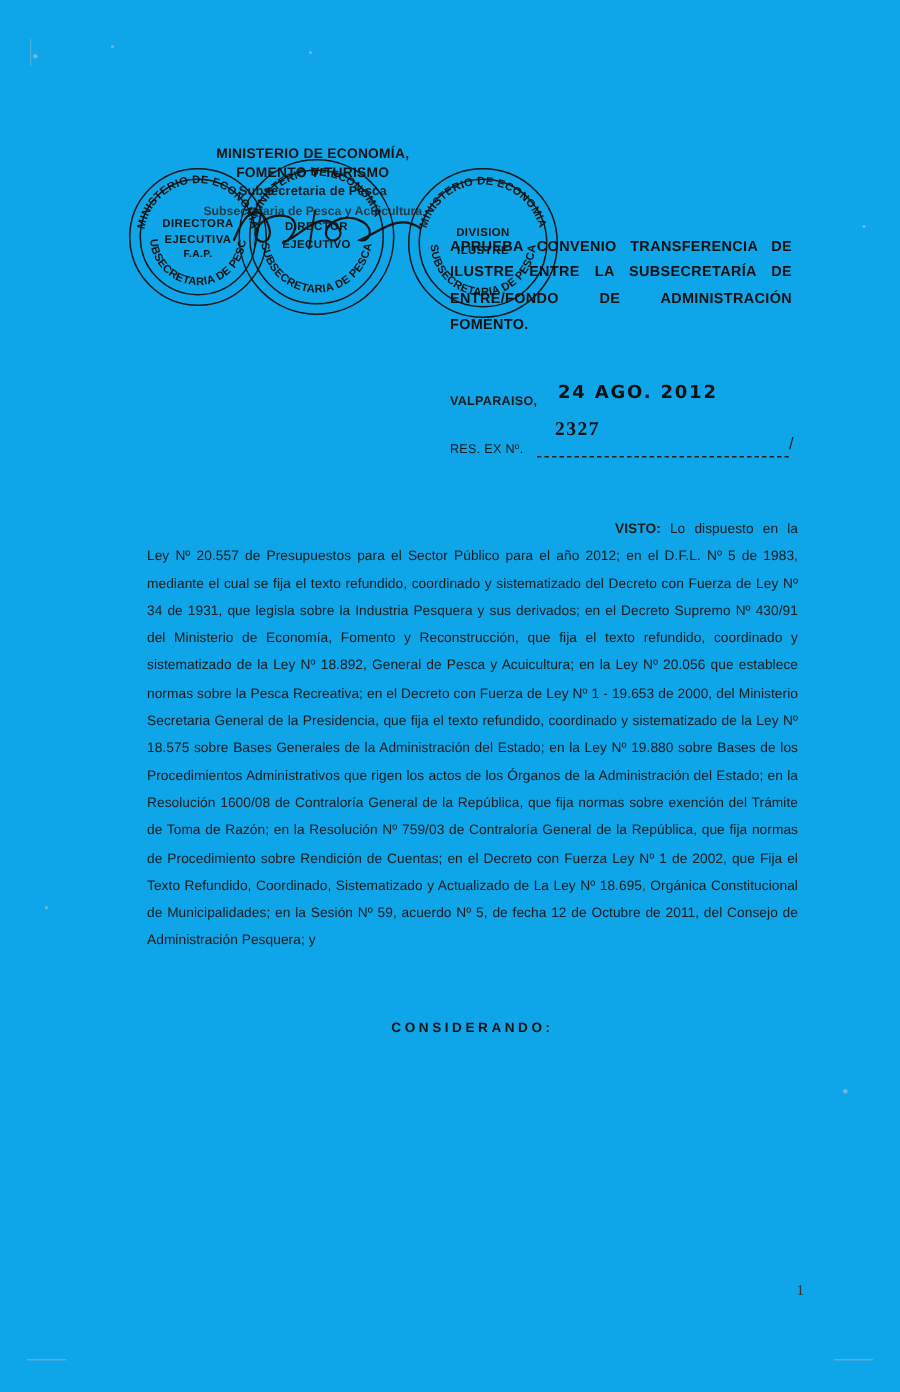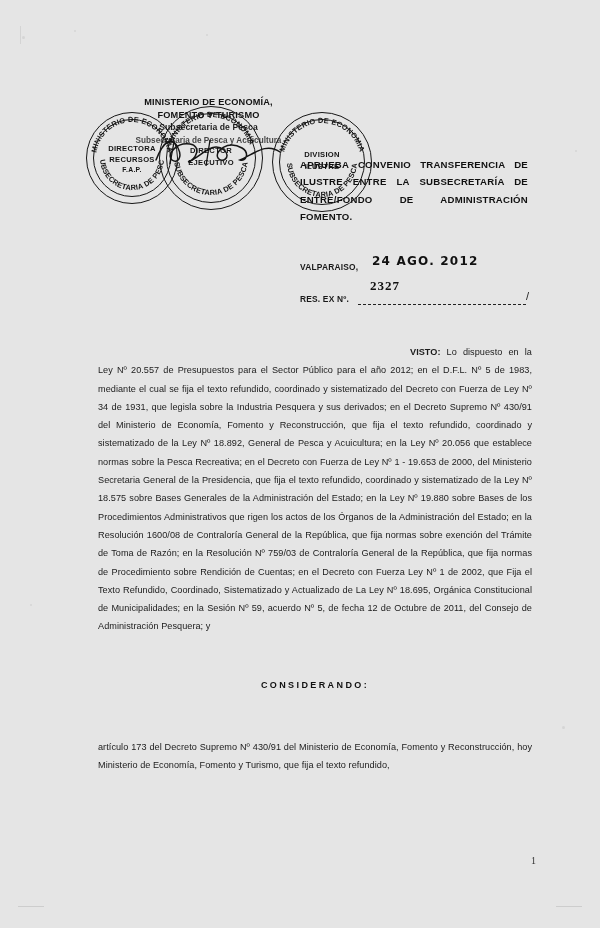--- a/index.html
+++ b/index.html
@@ -12,21 +12,21 @@
     height: 928px;
     position: relative;
     font-family: "Liberation Sans", sans-serif;
     color: #1a1a1a;
     overflow: hidden;
   }
 
   .page {
     position: absolute;
     inset: 0;
-    background: #e5e5e5;
+    background: #0ea5e9;
   }
 
   
   .scan-speck {
     position: absolute;
     background: #c9c9c9;
     border-radius: 50%;
     opacity: .55;
   }
   .edge-mark {
@@ -161,21 +161,21 @@
     letter-spacing: 1.2px;
     color: #111;
     font-family: "DejaVu Sans", sans-serif;
   }
   .res-row2 { height: 30px; }
   .res-label2 {
     position: absolute;
     left: 0;
     top: 14px;
     font-size: 8.4px;
-    font-weight: bold;
+    font-weight: normal;
     letter-spacing: .2px;
     color: #191919;
   }
   .res-number {
     position: absolute;
     left: 70px;
     top: -2px;
     font-size: 13px;
     font-weight: bold;
     letter-spacing: 1px;
@@ -275,21 +275,21 @@
     <div class="ring-inner"></div>
     <svg viewBox="0 0 92 92">
       <defs>
         <path id="arcTopL" d="M 10,46 A 36,36 0 0 1 82,46"></path>
         <path id="arcBotL" d="M 14,46 A 32,32 0 0 0 78,46"></path>
       </defs>
       <text class="stamp-text-curve"><textPath href="#arcTopL" startOffset="50%" text-anchor="middle">MINISTERIO DE ECONOMIA</textPath></text>
       <text class="stamp-text-curve"><textPath href="#arcBotL" startOffset="50%" text-anchor="middle">SUBSECRETARIA DE PESCA</textPath></text>
     </svg>
     <div class="ctr stamp-center-label" style="top:32px;">DIRECTORA</div>
-    <div class="ctr stamp-center-label" style="top:43px;">RECURSOS</div>
+    <div class="ctr stamp-center-label" style="top:43px;">EJECUTIVA</div>
     <div class="ctr stamp-center-label small" style="top:54px;">F.A.P.</div>
   </div>
 
   <div class="stamp" id="stamp-right">
     <div class="ring-outer"></div>
     <div class="ring-inner"></div>
     <svg viewBox="0 0 104 104">
       <defs>
         <path id="arcTopR" d="M 11,52 A 41,41 0 0 1 93,52"></path>
         <path id="arcBotR" d="M 15,52 A 37,37 0 0 0 89,52"></path>
@@ -347,19 +347,19 @@
   <div class="body-text">
     <p class="para">
       <span style="display:inline-block; width:268px;"></span><span class="kw">VISTO:</span><span> Lo dispuesto en la Ley Nº 20.557 de Presupuestos para el Sector Público para el año 2012; en el D.F.L. Nº 5 de 1983, mediante el cual se fija el texto refundido, coordinado y sistematizado del Decreto con Fuerza de Ley Nº 34 de 1931, que legisla sobre la Industria Pesquera y sus derivados; en el Decreto Supremo Nº 430/91 del Ministerio de Economía, Fomento y Reconstrucción, que fija el texto refundido, coordinado y sistematizado de la Ley Nº 18.892, General de Pesca y Acuicultura; en la Ley Nº 20.056 que establece normas sobre la Pesca Recreativa; en el Decreto con Fuerza de Ley Nº 1 - 19.653 de 2000, del Ministerio Secretaria General de la Presidencia, que fija el texto refundido, coordinado y sistematizado de la Ley Nº 18.575 sobre Bases Generales de la Administración del Estado; en la Ley Nº 19.880 sobre Bases de los Procedimientos Administrativos que rigen los actos de los Órganos de la Administración del Estado; en la Resolución 1600/08 de Contraloría General de la República, que fija normas sobre exención del Trámite de Toma de Razón; en la Resolución Nº 759/03 de Contraloría General de la República, que fija normas de Procedimiento sobre Rendición de Cuentas; en el Decreto con Fuerza Ley Nº 1 de 2002, que Fija el Texto Refundido, Coordinado, Sistematizado y Actualizado de La Ley Nº 18.695, Orgánica Constitucional de Municipalidades; en la Sesión Nº 59, acuerdo Nº 5, de fecha 12 de Octubre de 2011, del Consejo de Administración Pesquera; y</span>
     </p>
   </div>
 
   <div class="section-heading" id="considerando-heading">CONSIDERANDO:</div>
 
   <div class="para-considerando">
     <p class="para">
-      <span>artículo 173 del Decreto Supremo Nº 430/91 del Ministerio de Economía, Fomento y Reconstrucción, hoy Ministerio de Economía, Fomento y Turismo, que fija el texto refundido,</span>
+      
     </p>
   </div>
 
   <div class="page-number">1</div>
 
 </div>
 
 </body></html>

